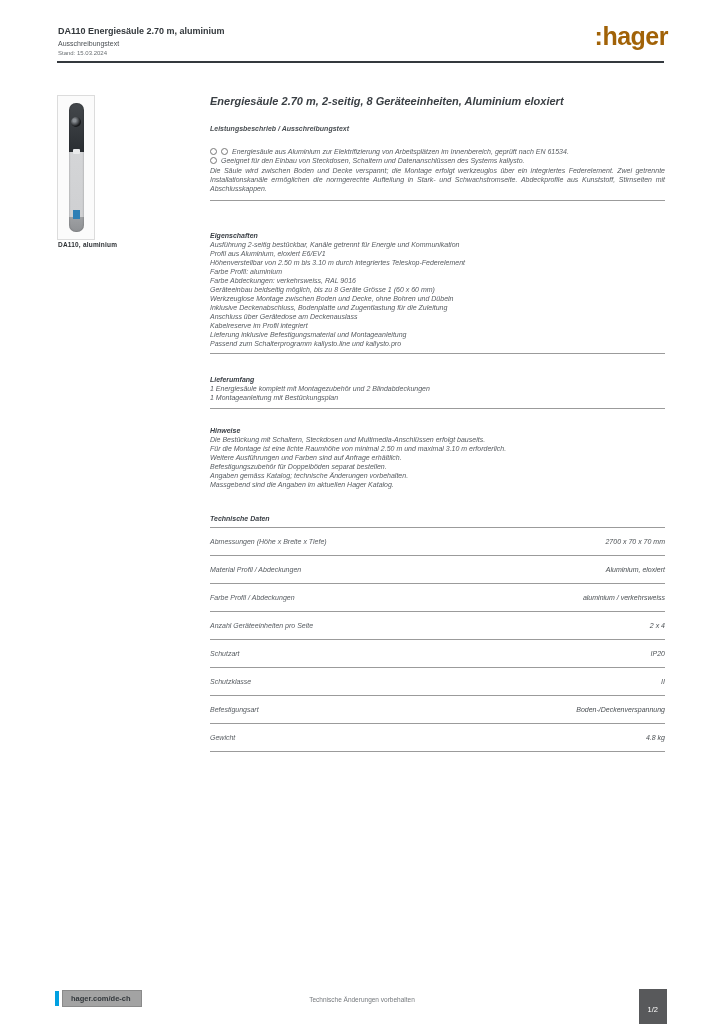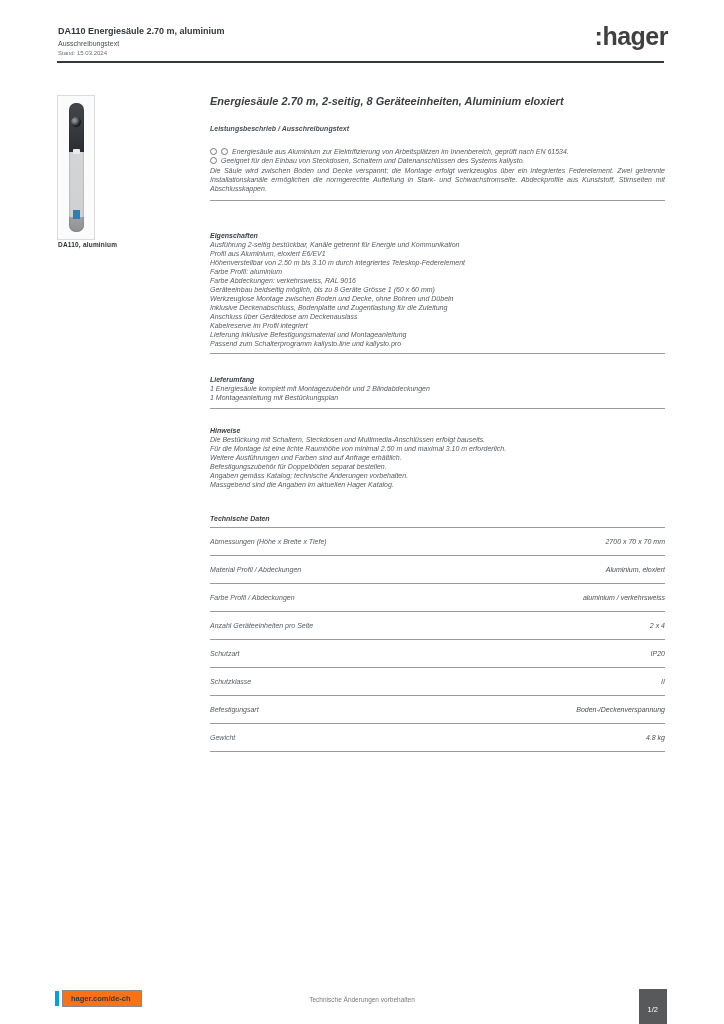--- a/index.html
+++ b/index.html
@@ -7,21 +7,21 @@
     position:relative;width:724px;height:1024px;background:#fff;
     font-family:"Liberation Sans",sans-serif;color:#575c61;overflow:hidden;border-radius:6px;
   }
   
   .header-left{position:absolute;left:58px;top:26px;}
   .hl1{font-size:9px;font-weight:bold;color:#33383c;line-height:11px;}
   .hl2{font-size:7px;color:#4a4f53;line-height:9px;margin-top:2px;}
   .hl3{font-size:6px;color:#6a6f73;line-height:8px;margin-top:1px;}
   .header-rule{position:absolute;left:57px;top:61px;width:607px;height:2px;background:#34393e;}
   .logo{position:absolute;right:56px;top:22px;font-size:25px;font-weight:bold;
-        color:#404040;letter-spacing:-0.5px;line-height:28px;}
+        color:#a16207;letter-spacing:-0.5px;line-height:28px;}
   
   .figure{position:absolute;left:57px;top:95px;width:36px;height:143px;border:1px solid #dcdcdc;
           background:#fbfbfb;display:flex;align-items:center;justify-content:center;}
   .device{position:relative;width:15px;height:129px;border-radius:7px;
           background:linear-gradient(180deg,#44484c 0%,#2a2e32 38%,#d4d5d7 38%,#cfd0d2 88%,#9fa1a4 88%,#8f9194 100%);
           box-shadow:inset 0 0 2px rgba(0,0,0,.35);}
   .lens{position:absolute;top:14px;left:2px;width:10px;height:10px;border-radius:50%;
         background:radial-gradient(circle at 35% 35%,#8a8f94 15%,#17191b 65%);}
   .sensor{position:absolute;top:46px;left:4px;width:7px;height:5px;background:#e9eaeb;border-radius:1px;}
   .chip{position:absolute;bottom:13px;left:4px;width:7px;height:9px;background:#2f7fb5;}
@@ -43,21 +43,21 @@
   .sec-notes{margin-top:17px;}
   .sec-specs-head{margin-top:25px;padding-bottom:4px;border-bottom:1px solid #9b9b9b;
                   font-weight:bold;color:#3c4147;}
   .specs{margin:0;}
   .spec-row{display:flex;justify-content:space-between;gap:30px;padding:9px 0;
             border-bottom:1px solid #9b9b9b;}
   .spec-label{flex:1;}
   .spec-value{white-space:nowrap;text-align:right;color:#4a4f53;}
   
   .footer-chip{position:absolute;left:55px;top:991px;width:4px;height:15px;background:#00a0e1;}
-  .footer-url{position:absolute;left:62px;top:990px;border:1px solid #8a8a8a;background:#f97316;
+  .footer-url{position:absolute;left:62px;top:990px;border:1px solid #8a8a8a;background:#a3a3a3;
               padding:3px 10px 3px 8px;font-size:7.5px;font-weight:bold;color:#33383c;}
   .footer-center{position:absolute;left:262px;top:996px;width:200px;text-align:center;
                  font-size:6.5px;color:#75797d;}
   .footer-page{position:absolute;right:57px;top:989px;background:#58595b;color:#fff;
                font-size:7.5px;padding:16px 9px;}
 </style>
 </head>
 <body>
 
 <div class="page">

